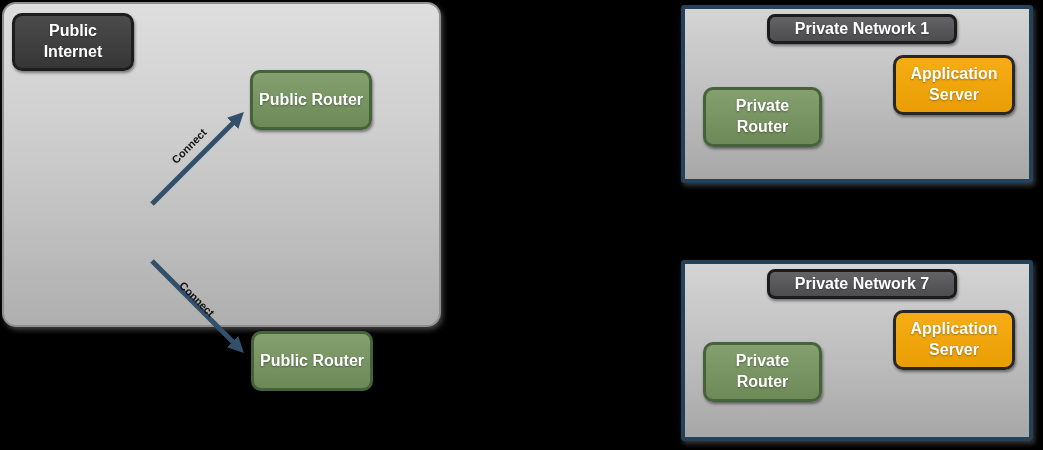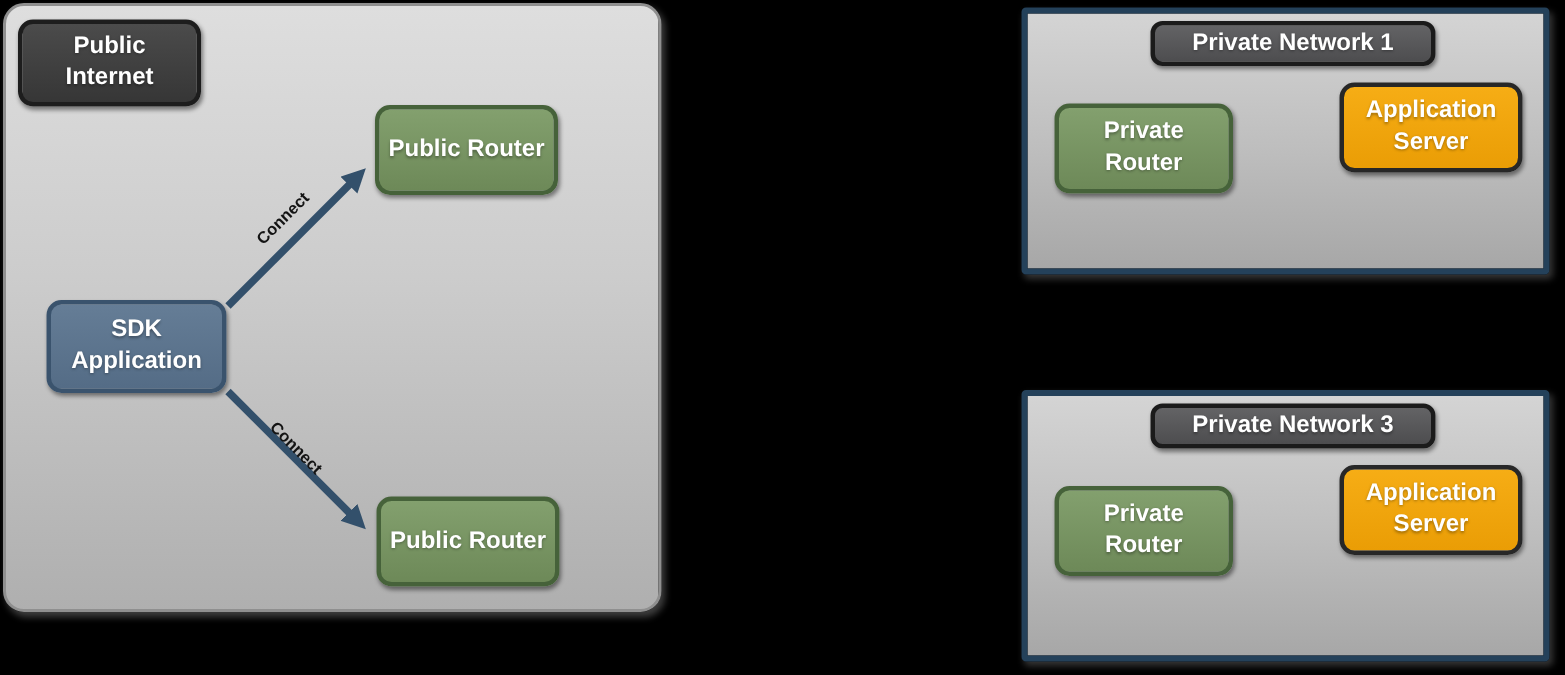--- a/index.html
+++ b/index.html
@@ -2,21 +2,21 @@
 <html><head>
 <meta charset="utf-8">
 <style>
   html,body{margin:0;padding:0}
   body{
     width:1043px;height:450px;background:#000;position:relative;overflow:hidden;
     font-family:"Liberation Sans",sans-serif;
   }
   .panel{position:absolute;box-sizing:border-box}
   #public-internet-zone{
-    left:2px;top:2px;width:439px;height:406px;
+    left:2px;top:2px;width:439px;height:325px;
     border:2px solid #8f8f8f;border-radius:14px;
     background:linear-gradient(180deg,#dedede 0%,#cccccc 45%,#afafaf 100%);
     box-shadow:2px 3px 5px rgba(70,70,70,.9);
   }
   .private-network{
     width:352px;border:4px solid #24415a;border-radius:3px;
     background:linear-gradient(180deg,#d4d4d4 0%,#bdbdbd 55%,#a7a7a7 100%);
     box-shadow:2px 3px 5px rgba(60,60,60,.9);
     padding-left:16px;
   }
@@ -43,21 +43,21 @@
 
   
   #node-public-internet     {left:8px;  top:9px;  width:122px;height:58px}
   #node-public-router-top   {left:246px;top:66px; width:122px;height:60px}
   #node-sdk-application     {left:27px; top:196px;width:120px;height:62px}
   #node-controller          {left:247px;top:198px;width:120px;height:58px}
   #node-public-router-bottom{left:247px;top:327px;width:122px;height:60px}
 
   
   .pn-title        {left:82px; top:5px; width:190px;height:30px}
-  .pn-router       {left:18px; top:60px;width:119px;height:60px}
+  .pn-router       {left:18px; top:78px;width:119px;height:60px}
   .pn-app-server   {left:208px;top:46px;width:122px;height:60px}
 
   #arrow-layer{position:absolute;left:0;top:0;width:435px;height:435px;pointer-events:none}
   .connect-label{
     position:absolute;font-size:11px;font-weight:bold;color:#141414;
     white-space:nowrap;transform-origin:center;
   }
   #connect-label-top   {left:163px;top:136px;transform:rotate(-45deg)}
   #connect-label-bottom{left:171px;top:289px;transform:rotate(45deg)}
 </style>
@@ -77,23 +77,20 @@
   </svg>
 
   <div class="node dark" id="node-public-internet">
     <span>Public Internet</span>
   </div>
 
   <div class="node green" id="node-public-router-top">
     <span>Public Router</span>
   </div>
 
-  <div class="node blue" id="node-sdk-application">
-    <span>SDK Application</span>
-  </div>
 
 
   <div class="node green" id="node-public-router-bottom">
     <span>Public Router</span>
   </div>
 
   <span class="connect-label" id="connect-label-top">Connect</span>
   <span class="connect-label" id="connect-label-bottom">Connect</span>
 </div>
 
@@ -104,21 +101,21 @@
   <div class="node green pn-router">
     <span>Private Router</span>
   </div>
   <div class="node orange pn-app-server">
     <span>Application Server</span>
   </div>
 </div>
 
 <div class="panel private-network" id="private-network-2">
   <div class="node title-badge pn-title">
-    <span>Private Network 3</span>
+    <span>Private Network 7</span>
   </div>
   <div class="node green pn-router">
     <span>Private Router</span>
   </div>
   <div class="node orange pn-app-server">
     <span>Application Server</span>
   </div>
 </div>
 
 </body></html>

